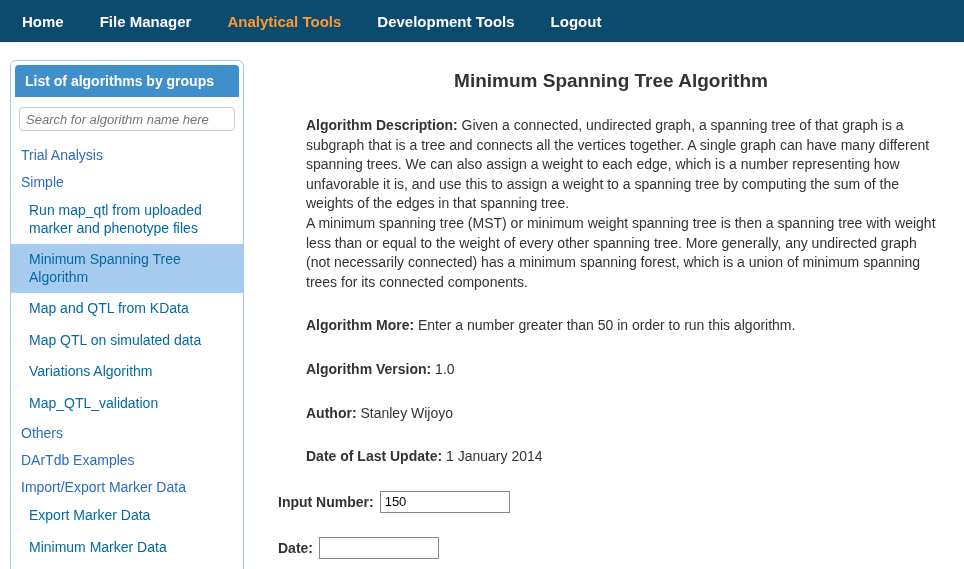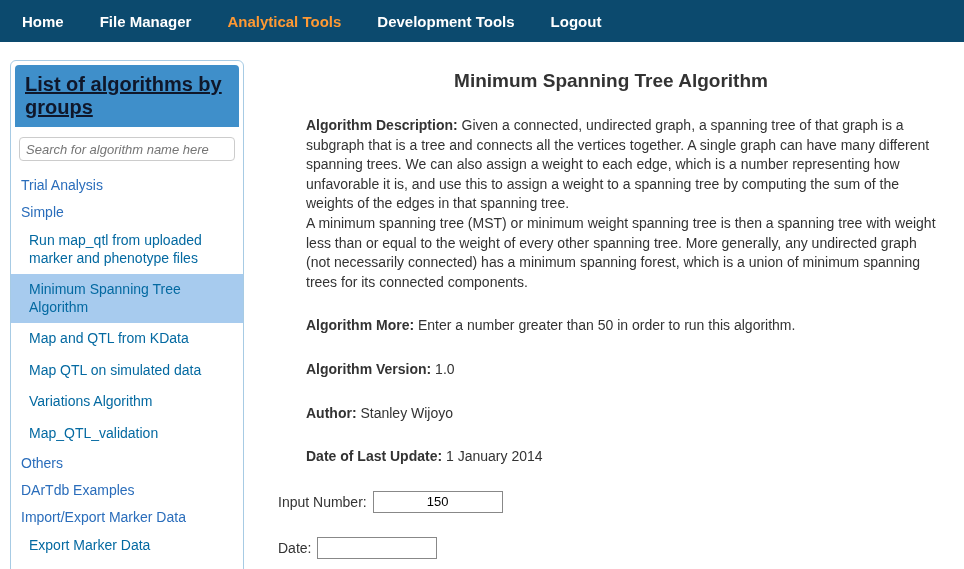--- a/index.html
+++ b/index.html
@@ -39,27 +39,26 @@
     .sidebar {
       width: 234px;
       border: 1px solid #a7cbe4;
       border-radius: 6px;
       background: #fff;
       min-height: 490px;
       flex-shrink: 0;
     }
     .sidebar-header {
       background: #3f8fca;
-      color: #0f172a;
+      color: #ffffff;
       font-weight: bold;
       padding: 8px 10px;
       border-radius: 4px 4px 0 0;
       margin: 4px;
-      font-size: 20px;
-      text-decoration: underline;
+      font-size: 14px;
     }
     .search-box {
       margin: 10px 8px 8px 8px;
     }
     .search-input {
       width: 100%;
       padding: 3px 6px;
       border: 1px solid #ccc;
       border-radius: 4px;
       font-size: 13px;
@@ -105,32 +104,31 @@
     .detail-label {
       font-weight: bold;
     }
     .form-row {
       margin-bottom: 24px;
       display: flex;
       align-items: center;
       gap: 6px;
     }
     .form-label {
-      font-weight: normal;
+      font-weight: bold;
       font-size: 14px;
     }
     .text-input {
       border: 1px solid #888;
       padding: 2px 4px;
       font-size: 13px;
       height: 22px;
     }
     .input-number {
       width: 130px;
-      text-align: center;
     }
     .input-date {
       width: 120px;
     }
   </style>
 </head>
 <body>
 
 <div class="navbar">
   <div class="nav-item">Home</div>

